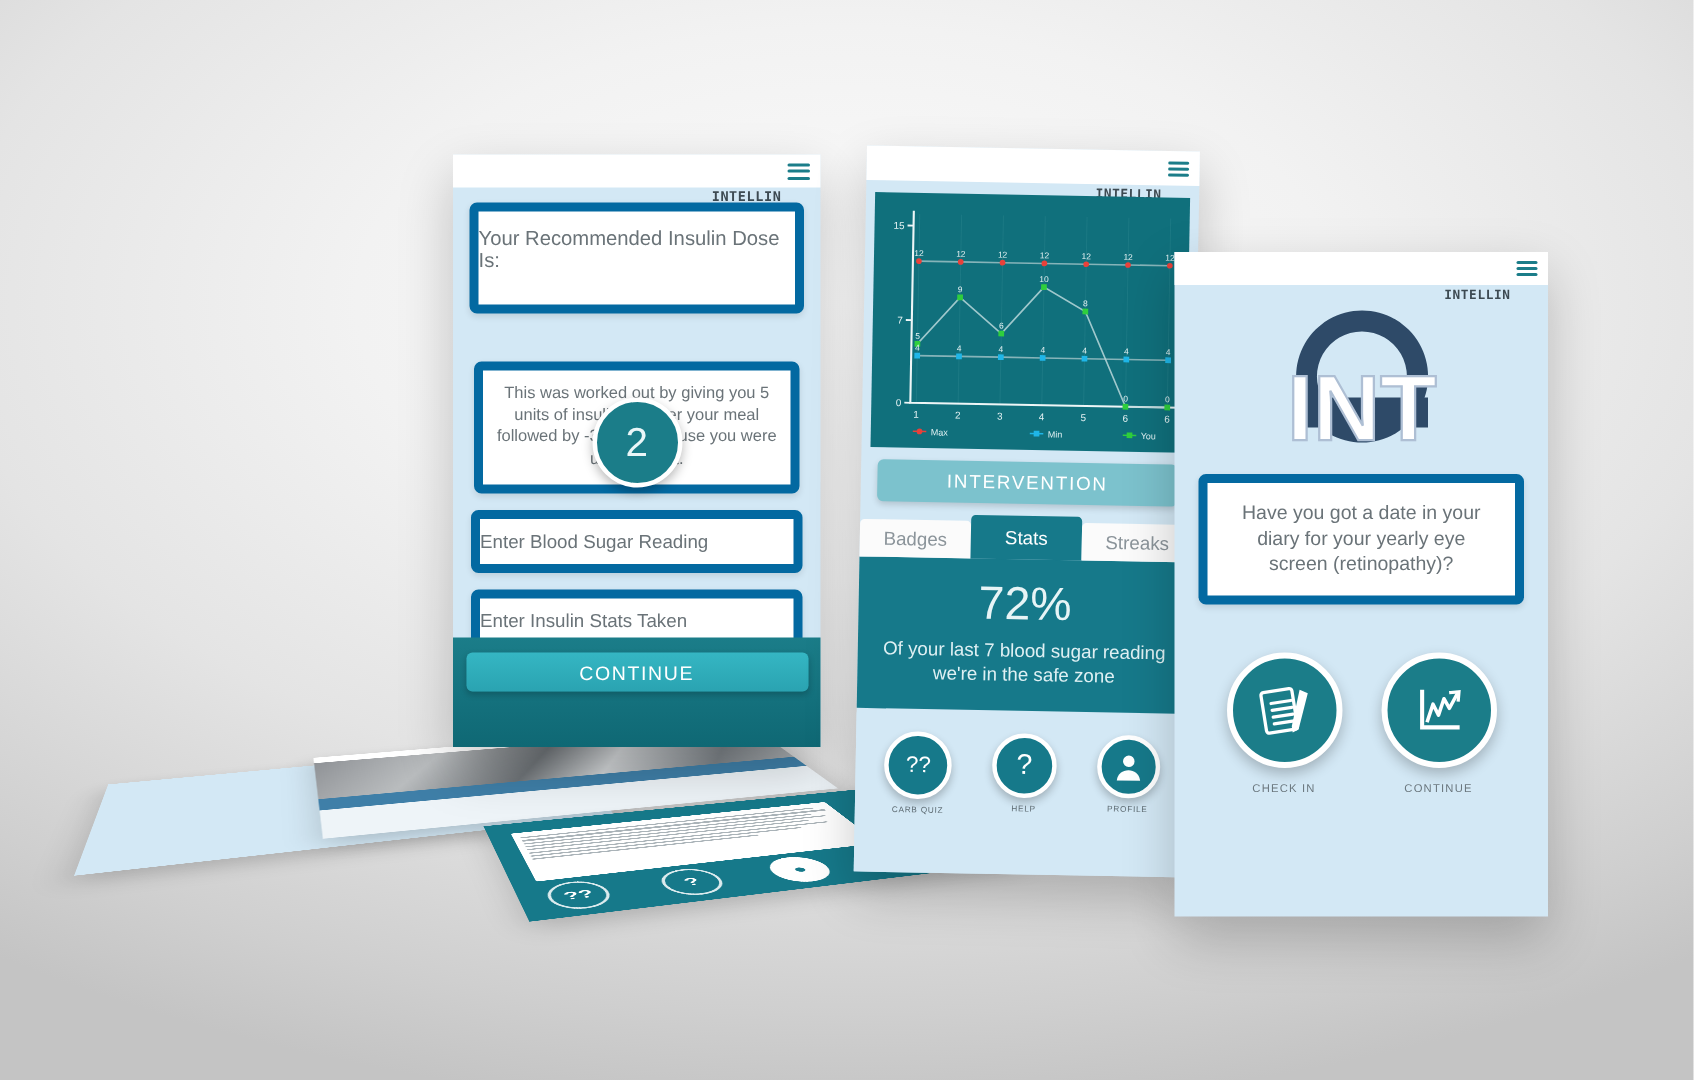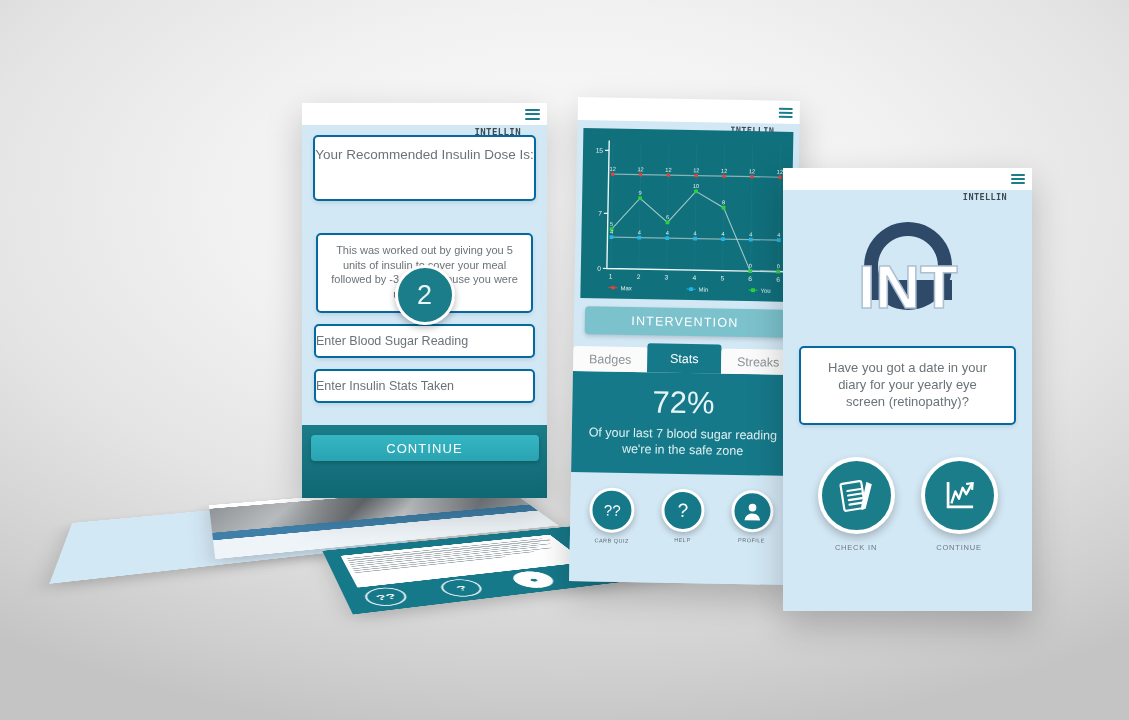--- a/index.html
+++ b/index.html
@@ -18,21 +18,21 @@
   .brand-txt{font-family:"Liberation Sans Mono", monospace;font-weight:bold;letter-spacing:.4px;color:#3d4a52;margin-top:36px;}
   .burger{display:flex;flex-direction:column;justify-content:space-between;}
   .burger i{display:block;background:#1b7d89;border-radius:1px;}
 
   
   #p1{left:302px;top:103px;width:245px;height:395px;}
   #p1 .hdr{height:22px;}
   #p1 .brand-txt{font-size:9px;}
   #p1 .burger{width:15px;height:11px;}
   #p1 .burger i{height:2px;}
-  .card{background:#fff;border:2px solid #0369a1;border-radius:5px;box-shadow:0 2px 4px rgba(0,0,0,.10);}
+  .card{background:#fff;border:6px solid #0369a1;border-radius:5px;box-shadow:0 2px 4px rgba(0,0,0,.10);}
   .dose-card{margin:10px 11px 0;height:52px;display:flex;align-items:flex-start;justify-content:center;padding-top:10px;}
   .dose-card span{font-size:13.5px;color:#6a7378;}
   .dose-circle{position:absolute;left:50%;transform:translateX(-50%);top:162px;width:54px;height:54px;border-radius:50%;
     background:#1b7d89;border:3px solid #fff;box-shadow:0 3px 7px rgba(0,0,0,.28);
     display:flex;align-items:center;justify-content:center;color:#eaf6f8;font-size:27px;font-weight:300;}
   .explain{margin:32px 14px 0;padding:8px 9px 10px;text-align:center;font-size:11px;line-height:14.5px;color:#6a7378;}
   .section-bar{margin-top:11px;background:#1b7d89;height:33px;display:flex;align-items:center;justify-content:center;color:#dff1f3;font-size:13px;}
   .inputrow{margin:11px 12px 0;height:30px;display:flex;align-items:center;justify-content:flex-start;}
   .inputrow span{font-size:12.5px;color:#6a7378;}
   .footbar{position:absolute;left:0;right:0;bottom:0;height:63px;background:linear-gradient(#1b7d89,#0f6874);display:flex;align-items:flex-start;justify-content:center;padding-top:10px;}
@@ -60,21 +60,21 @@
   .navcirc{border-radius:50%;background:#16798a;border:3px solid #fff;box-shadow:0 3px 6px rgba(0,0,0,.24);
     display:flex;align-items:center;justify-content:center;color:#fff;}
   .navlbl{margin-top:5px;font-size:5.5px;letter-spacing:.5px;color:#5d6a71;}
 
   
   #p3{left:783px;top:168px;width:249px;height:443px;}
   #p3 .hdr{height:22px;}
   #p3 .brand-txt{font-size:8.5px;}
   #p3 .burger{width:14px;height:10px;}
   #p3 .burger i{height:2px;}
-  .logo-wrap{height:156px;display:flex;align-items:center;justify-content:center;position:relative;}
+  .logo-wrap{height:126px;display:flex;align-items:center;justify-content:center;position:relative;}
   .q-card{margin:0 16px;padding:11px 20px 13px;text-align:center;font-size:13px;line-height:17px;color:#6a7378;}
   .actions{margin-top:32px;display:flex;justify-content:center;gap:26px;}
   .act{display:flex;flex-direction:column;align-items:center;}
   .actcirc{width:69px;height:69px;border-radius:50%;background:#1b7d89;border:4px solid #fff;
     box-shadow:0 4px 9px rgba(0,0,0,.24);display:flex;align-items:center;justify-content:center;}
   .actlbl{margin-top:9px;font-size:7.5px;letter-spacing:.8px;color:#6b777e;}
 
   
   .deck{position:absolute;left:62px;top:430px;width:520px;height:200px;perspective:760px;}
   .sheet{position:absolute;transform-style:preserve-3d;box-shadow:0 10px 22px rgba(0,0,0,.18);}

